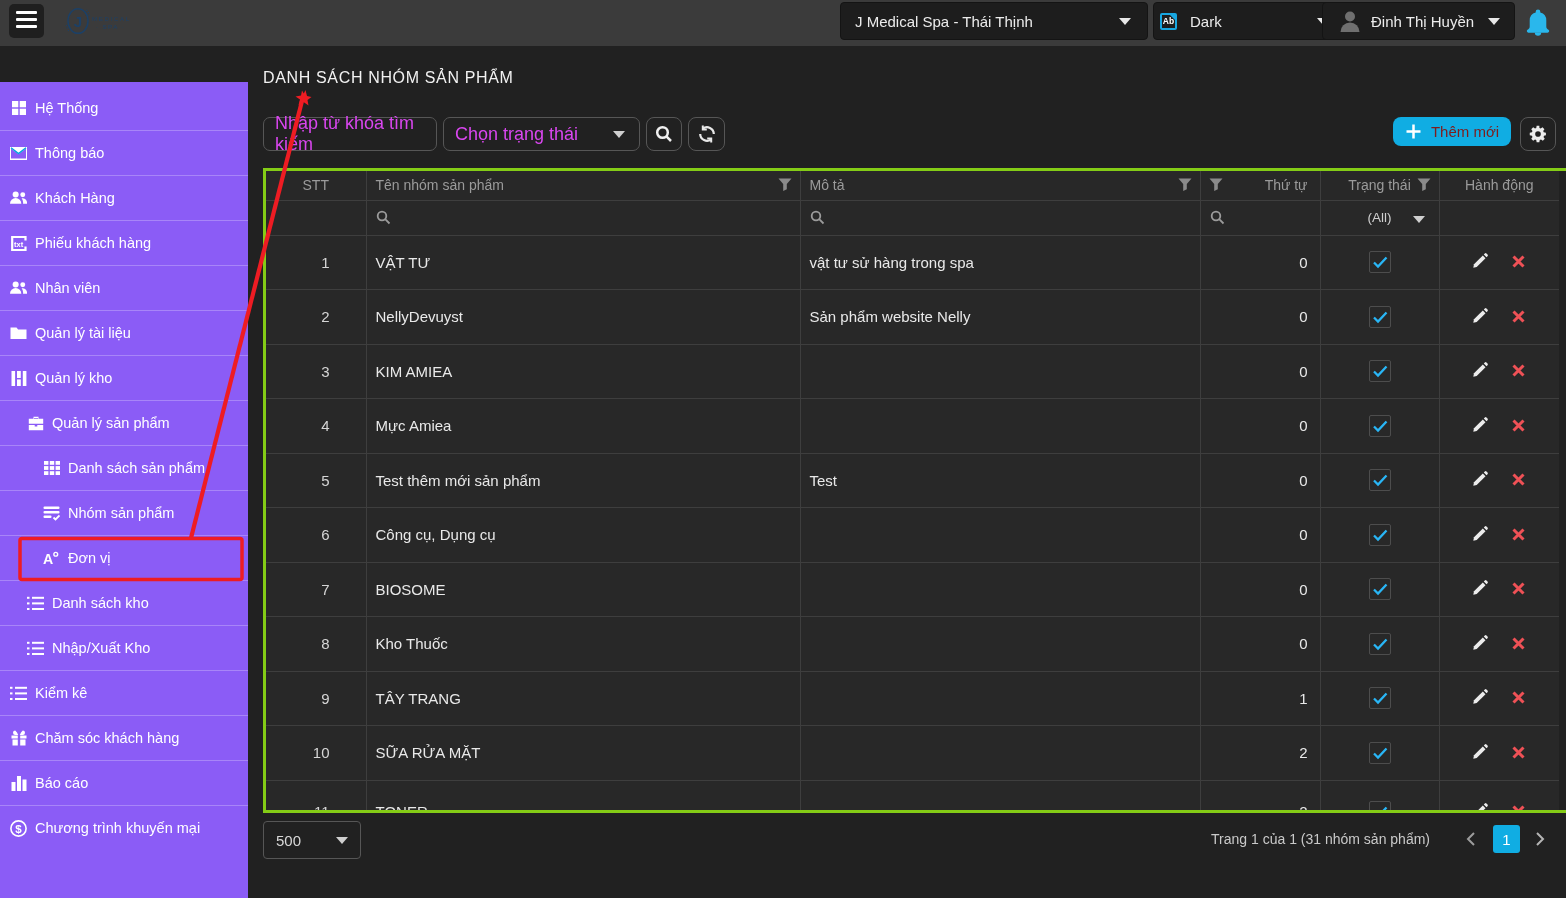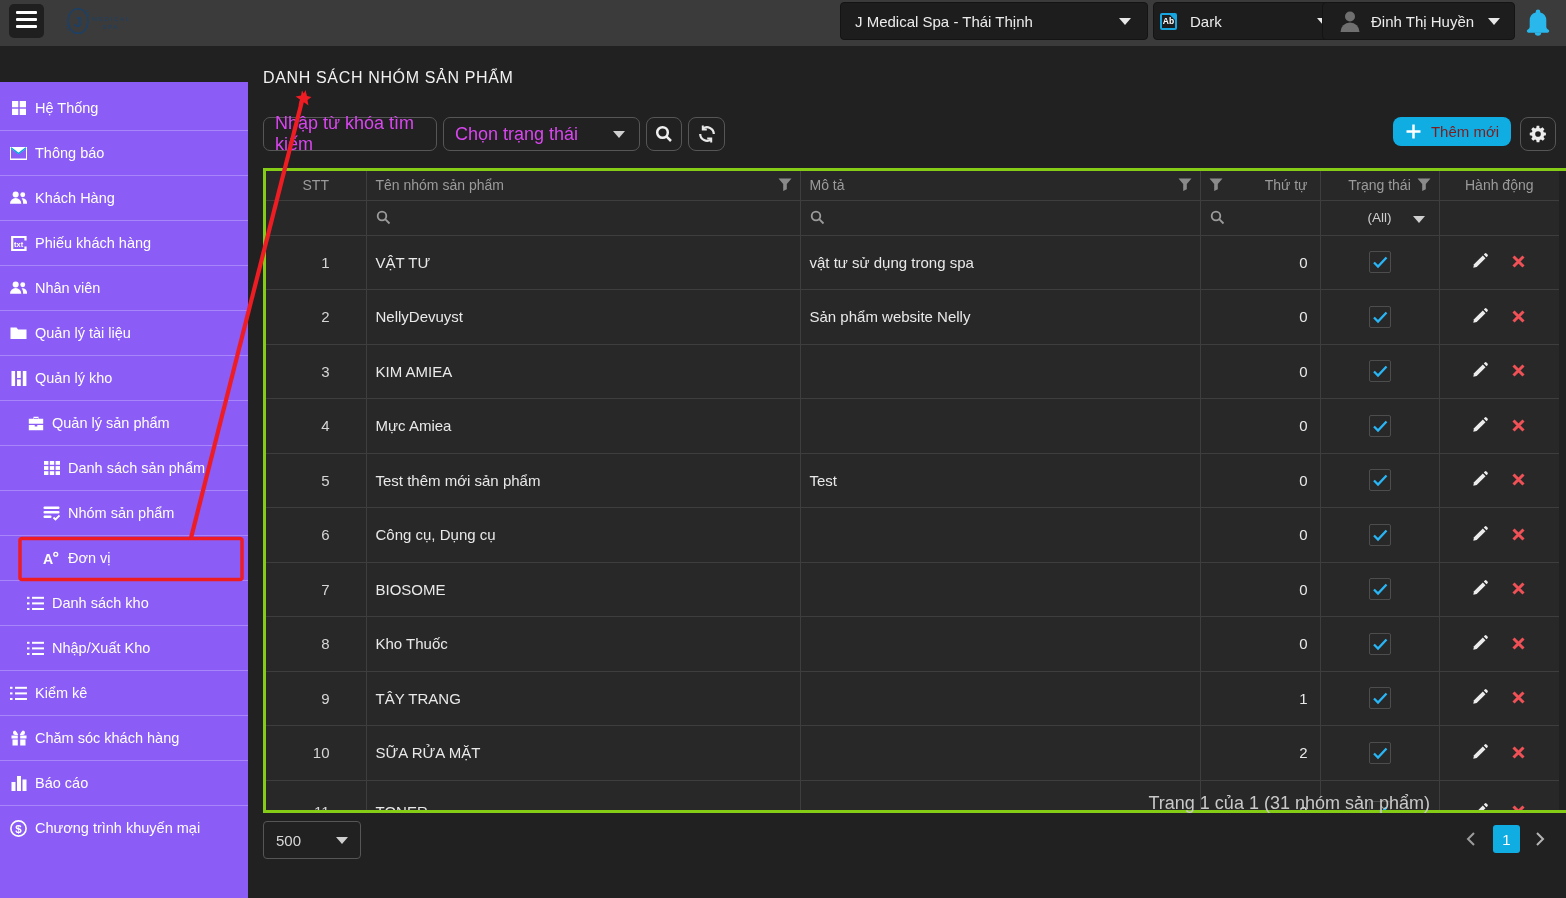--- a/index.html
+++ b/index.html
@@ -42,21 +42,21 @@
   tr.data td.c1 { text-align:right; padding-right:36px; color:#d6d6d6; }
   .padl { padding-left:9px; }
   .num { text-align:right; padding-right:12px; }
   .ctr { text-align:center; }
   .funnel-r { position:absolute; right:8px; top:50%; margin-top:-7px; }
   .funnel-l { position:absolute; left:8px; top:50%; margin-top:-7px; }
   .mag { position:absolute; left:9px; top:50%; margin-top:-8px; }
 
   
   #pgsize { position:absolute; left:263px; top:821px; width:98px; height:38px; border:1px solid #565656; border-radius:4px; color:#d8d8d8; font-size:15px; display:flex; align-items:center; }
-  #pginfo { position:absolute; right:136px; top:793px; color:#c9c9c9; font-size:18px; }
+  #pginfo { position:absolute; right:136px; top:831px; color:#c9c9c9; font-size:14px; }
   #pg1 { position:absolute; left:1493px; top:825px; width:27px; height:28px; background:#10ade3; border-radius:3px; color:#fff; font-size:15px; display:flex; align-items:center; justify-content:center; }
   .chev { position:absolute; top:831px; }
 
   
   #anno { position:absolute; left:0; top:0; pointer-events:none; }
 </style>
 </head>
 <body>
 <div id="app">
 
@@ -302,21 +302,21 @@
                   <circle cx="6" cy="6" r="4.3" fill="none" stroke="#9b9b9b" stroke-width="1.8"></circle>
                   <line x1="9.2" y1="9.2" x2="13.5" y2="13.5" stroke="#9b9b9b" stroke-width="1.8"></line>
                 </svg></span>
             </td>
             <td class="ctr" style="color:#cfcfcf;font-size:13.5px;">(All)<span class="caret" style="position:absolute;right:14px;top:15px;border-top-color:#cfcfcf;"></span></td>
             <td></td>
           </tr>
           <tr class="data">
             <td class="c1">1</td>
             <td class="padl">VẬT TƯ</td>
-            <td class="padl">vật tư sử dụng trong spa</td>
+            <td class="padl">vật tư sử hàng trong spa</td>
             <td class="num">0</td>
             <td class="ctr"><span style="display:inline-block;width:22px;height:22px;border:1px solid #4d4d4d;border-radius:2px;vertical-align:middle;"><svg width="20" height="20" viewBox="0 0 20 20">
                   <path d="M4 10.5 l4 4 L16.5 5.5" fill="none" stroke="#29b6f6" stroke-width="2.3"></path>
                 </svg></span></td>
             <td class="ctr"><svg width="17" height="17" viewBox="0 0 17 17" fill="#ececec">
                 <path d="M2 12.3 L10.8 3.5 l2.7 2.7 L4.7 15 L1.3 15.7 z"></path>
                 <path d="M11.8 2.5 l1 -1 a1.2 1.2 0 0 1 1.7 0 l1 1 a1.2 1.2 0 0 1 0 1.7 l-1 1 z"></path>
               </svg><span style="display:inline-block;width:22px;"></span><svg width="15" height="15" viewBox="0 0 15 15">
                 <path d="M2.5 2.5 L12.5 12.5 M12.5 2.5 L2.5 12.5" stroke="#ef5156" stroke-width="3"></path>
               </svg></td>

